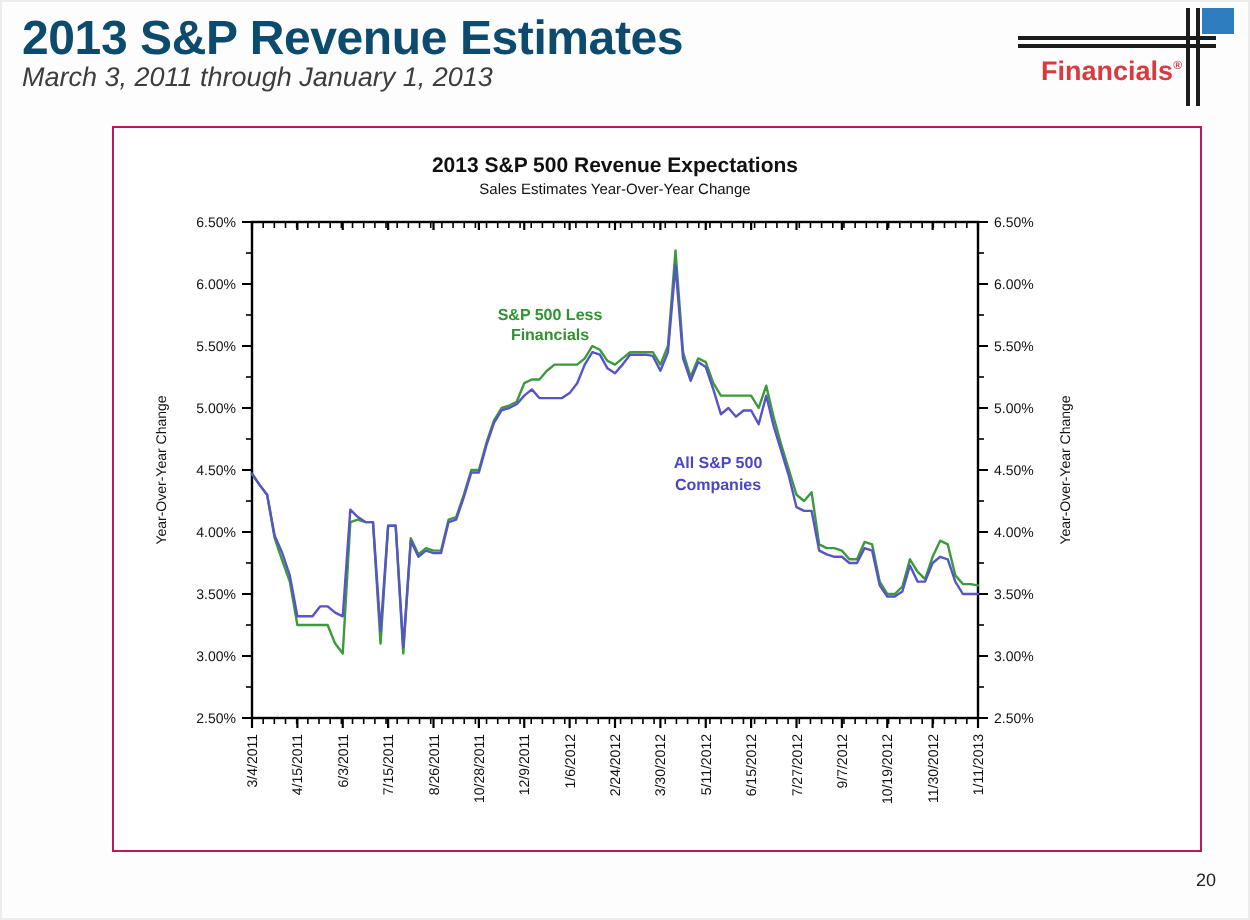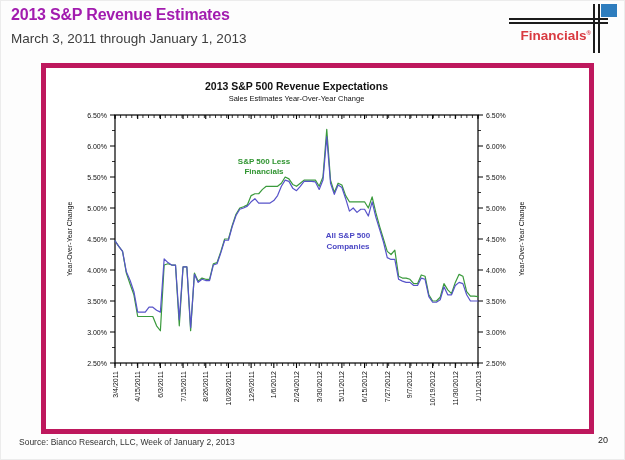--- a/index.html
+++ b/index.html
@@ -6,44 +6,44 @@
   body {
     width:625px; height:460px; position:relative;
     background:#ffffff;
     font-family:"Liberation Sans", sans-serif;
     overflow:hidden;
   }
   .slide { position:absolute; inset:0; background:#fdfdfd; border:1px solid #ececec; box-sizing:border-box; }
 
   .page-title {
     position:absolute; left:10px; top:5px;
-    font-size:16px; font-weight:bold; color:#a21caf; letter-spacing:-0.2px;
+    font-size:24px; font-weight:bold; color:#0c4a6e; letter-spacing:-0.2px;
   }
   .page-subtitle {
     position:absolute; left:10px; top:30px;
-    font-size:13.5px; color:#3d3d3d;
+    font-size:13.5px; color:#3d3d3d;font-style:italic;
   }
 
   
   .logo-hline { position:absolute; background:#1c1c1c; height:2px; width:99px; left:508px; }
   .logo-hline.l1 { top:17px; }
   .logo-hline.l2 { top:21px; }
   .logo-vline { position:absolute; background:#1c1c1c; width:2px; height:49px; top:3px; }
   .logo-vline.v1 { left:592px; }
   .logo-vline.v2 { left:597px; }
   .logo-square { position:absolute; left:600px; top:3px; width:16px; height:13px; }
   .logo-text {
     position:absolute; left:500px; top:27px; width:90px; text-align:right;
     font-size:13.5px; font-weight:bold;
   }
   .logo-text sup { font-size:6px; }
 
   .chart-panel {
-    position:absolute; left:40px; top:62px; width:543px; height:361px;
-    background:#ffffff; border:5px solid #be185d;
+    position:absolute; left:55px; top:62px; width:543px; height:361px;
+    background:#ffffff; border:1px solid #be185d;
   }
   .chart-panel svg text { font-family:"Liberation Sans", sans-serif; }
 
   .footer-source {
     position:absolute; left:18px; top:436px;
     font-size:8.5px; color:#333333;
   }
   .footer-page {
     position:absolute; right:16px; top:434px;
     font-size:9px; font-weight:normal; color:#222222;
@@ -322,16 +322,15 @@
         <polyline points="69.00,172.86 72.78,178.44 76.56,183.40 80.34,203.86 84.13,212.54 87.91,223.70 91.69,244.16 95.47,244.16 99.25,244.16 103.03,239.20 106.81,239.20 110.59,242.30 114.38,244.16 118.16,190.84 121.94,194.56 125.72,197.04 129.50,197.04 133.28,251.60 137.06,198.90 140.84,198.90 144.63,259.66 148.41,206.34 152.19,214.40 155.97,211.30 159.75,212.54 163.53,212.54 167.31,197.04 171.09,195.80 174.88,184.64 178.66,172.24 182.44,172.24 186.22,158.60 190.00,147.44 193.78,141.24 197.56,140.00 201.34,138.14 205.13,133.80 208.91,130.70 212.69,135.04 216.47,135.04 220.25,135.04 224.03,135.04 227.81,132.56 231.59,127.60 235.38,118.30 239.16,112.10 242.94,113.34 246.72,120.16 250.50,122.64 254.28,118.30 258.06,113.34 261.84,113.34 265.63,113.34 269.41,113.96 273.19,121.40 276.97,112.10 280.75,68.70 284.53,115.20 288.31,126.36 292.09,117.06 295.88,119.54 299.66,130.70 303.44,143.10 307.22,140.00 311.00,144.34 314.78,141.24 318.56,141.24 322.34,148.06 326.13,133.80 329.91,149.30 333.69,161.70 337.47,174.10 341.25,189.60 345.03,191.46 348.81,191.46 352.59,211.30 356.38,213.16 360.16,214.40 363.94,214.40 367.72,217.50 371.50,217.50 375.28,210.06 379.06,211.30 382.84,228.66 386.63,234.24 390.41,234.24 394.19,231.76 397.97,218.74 401.75,226.80 405.53,226.80 409.31,217.50 413.09,214.40 416.88,215.64 420.66,226.80 424.44,233.00 428.22,233.00 432.00,233.00" fill="none" stroke="#5753c9" stroke-width="1.2" stroke-linejoin="round" stroke-linecap="round"></polyline>
         <g>
           <text x="218" y="96" font-size="8" text-anchor="middle" fill="#2f9430" font-weight="bold">S&amp;P 500 Less</text>
           <text x="218" y="106" font-size="8" text-anchor="middle" fill="#2f9430" font-weight="bold">Financials</text>
           <text x="302" y="170" font-size="8" text-anchor="middle" fill="#4a46c4" font-weight="bold">All S&amp;P 500</text>
           <text x="302" y="181" font-size="8" text-anchor="middle" fill="#4a46c4" font-weight="bold">Companies</text>
         </g>
       </svg>
   </div>
 
-  <div class="footer-source">Source: Bianco Research, LLC, Week of January 2, 2013</div>
   <div class="footer-page">20</div>
 
 </div>
 
 </body></html>

